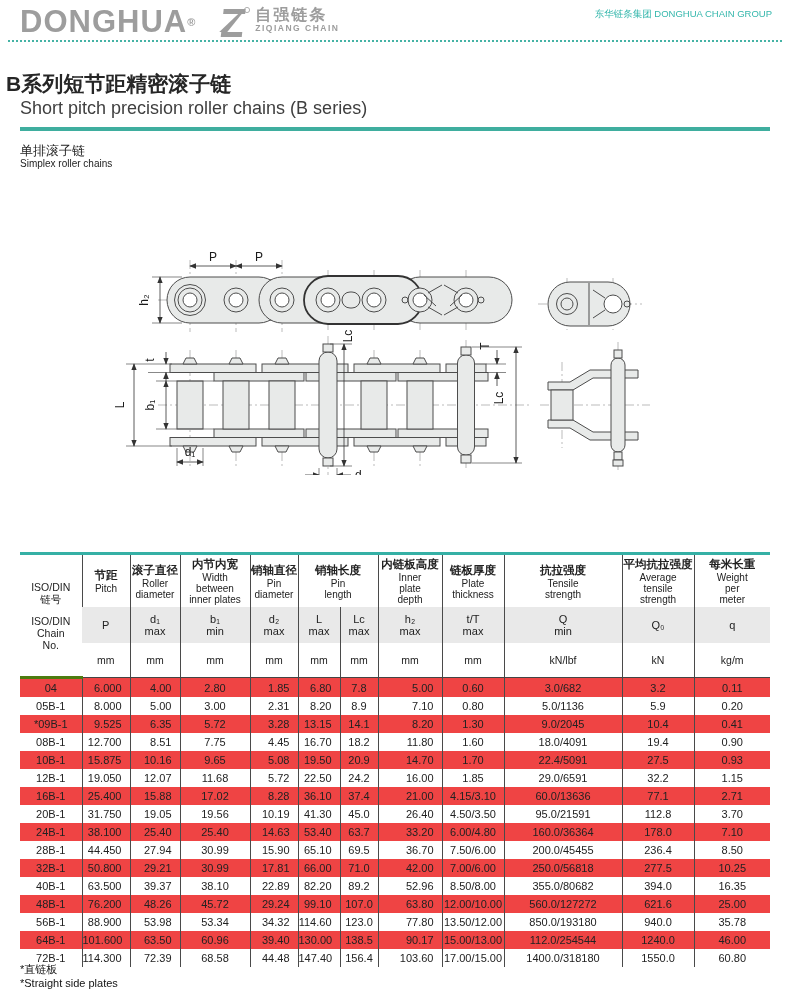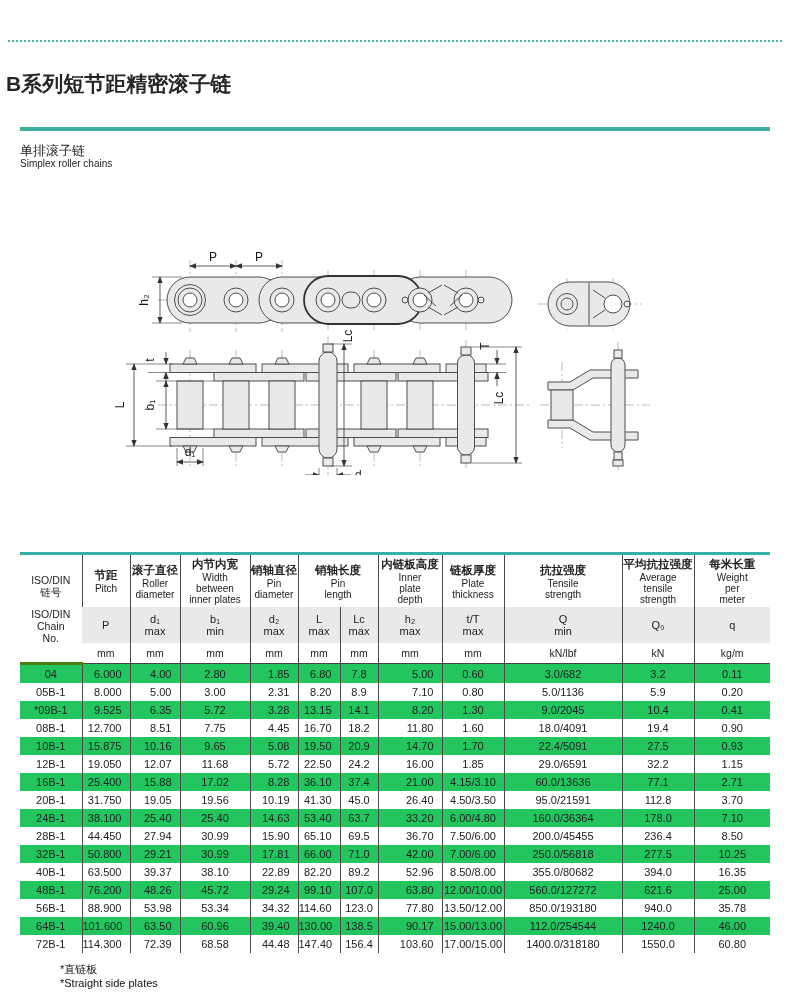--- a/index.html
+++ b/index.html
@@ -35,40 +35,59 @@
   .dim{stroke:#333;stroke-width:0.8;fill:none;}
   .ext{stroke:#555;stroke-width:0.7;fill:none;}
 
   
   .tbl-wrap{position:absolute;top:552px;left:20px;width:750px;}
   table{border-collapse:collapse;table-layout:fixed;width:750px;border-top:3px solid #35b0a5;}
   th,td{border-left:1px solid #4a4a4a;font-weight:normal;white-space:pre-line;padding:0;}
   th:first-child,td:first-child{border-left:none;}
   tr.r1 th{height:52px;vertical-align:middle;background:#fff;}
   tr.r2 th{height:36px;vertical-align:middle;background:#e9e9e9;font-size:11px;line-height:12px;}
-  tr.r3 th{height:20px;vertical-align:middle;background:#fff;font-size:10.5px;border-bottom:1px solid #444;}
+  tr.r3 th{height:34px;vertical-align:middle;background:#fff;font-size:10.5px;border-bottom:1px solid #444;}
   th.chain-th{vertical-align:middle;background:#fff;font-size:10.5px;line-height:12px;border-bottom:3px solid #4d7c0f;}
   .g-zh{font-size:11.5px;font-weight:bold;line-height:14px;text-align:center;}
   .g-en{font-size:10px;line-height:11px;text-align:center;margin-top:1px;}
   tr.r1 th,tr.r2 th,tr.r3 th{text-align:center;}
   tbody td{height:18px;font-size:11px;line-height:18px;}
-  tbody tr.alt{background:#22c55e;}
+  tbody tr.alt{background:#ef4444;}
   td.c{text-align:center;}
   td.r{text-align:right;padding-right:8px;}
 
-  .fn{position:absolute;left:20px;font-size:11px;color:#111;margin-left:40px;}
+  .fn{position:absolute;left:20px;font-size:11px;color:#111;}
 </style>
 </head>
 <body>
 
 <div class="page">
 
+  <div class="hdr">
+    <div class="brand"><span>DONGHUA</span><sup>®</sup></div>
+    <div class="zq">
+      <svg width="32" height="34" viewBox="0 0 32 34">
+        <g fill="#9d9d9d" transform="skewX(-6)">
+          <path d="M6 3 H28 V8 H6 Z"></path>
+          <path d="M28 3 L12 26 H4 L21 8 Z"></path>
+          <path d="M6 26 H27 V31 H6 Z"></path>
+        </g>
+        <circle cx="29" cy="4" r="2.6" fill="none" stroke="#9d9d9d" stroke-width="0.8"></circle>
+      </svg>
+      <div class="zq-texts">
+        <div class="zq-zh">自强链条</div>
+        <div class="zq-en">ZIQIANG CHAIN</div>
+      </div>
+    </div>
+    <div class="group-txt">东华链条集团 DONGHUA CHAIN GROUP</div>
+  </div>
   <div class="dotline"></div>
 
   <div class="title-zh">B系列短节距精密滚子链</div>
+  <div class="title-en">Short pitch precision roller chains (B series)</div>
   <div class="tealbar"></div>
   <div class="sub-zh">单排滚子链</div>
   <div class="sub-en">Simplex roller chains</div>
 
   <svg class="diagram" width="790" height="235" viewBox="0 0 790 235">
     <defs>
       <marker id="ae" markerWidth="9" markerHeight="7" refX="8" refY="3.5" orient="auto-start-reverse">
         <path d="M0,0 L9,3.5 L0,7 Z" fill="#333"></path>
       </marker>
     </defs>

